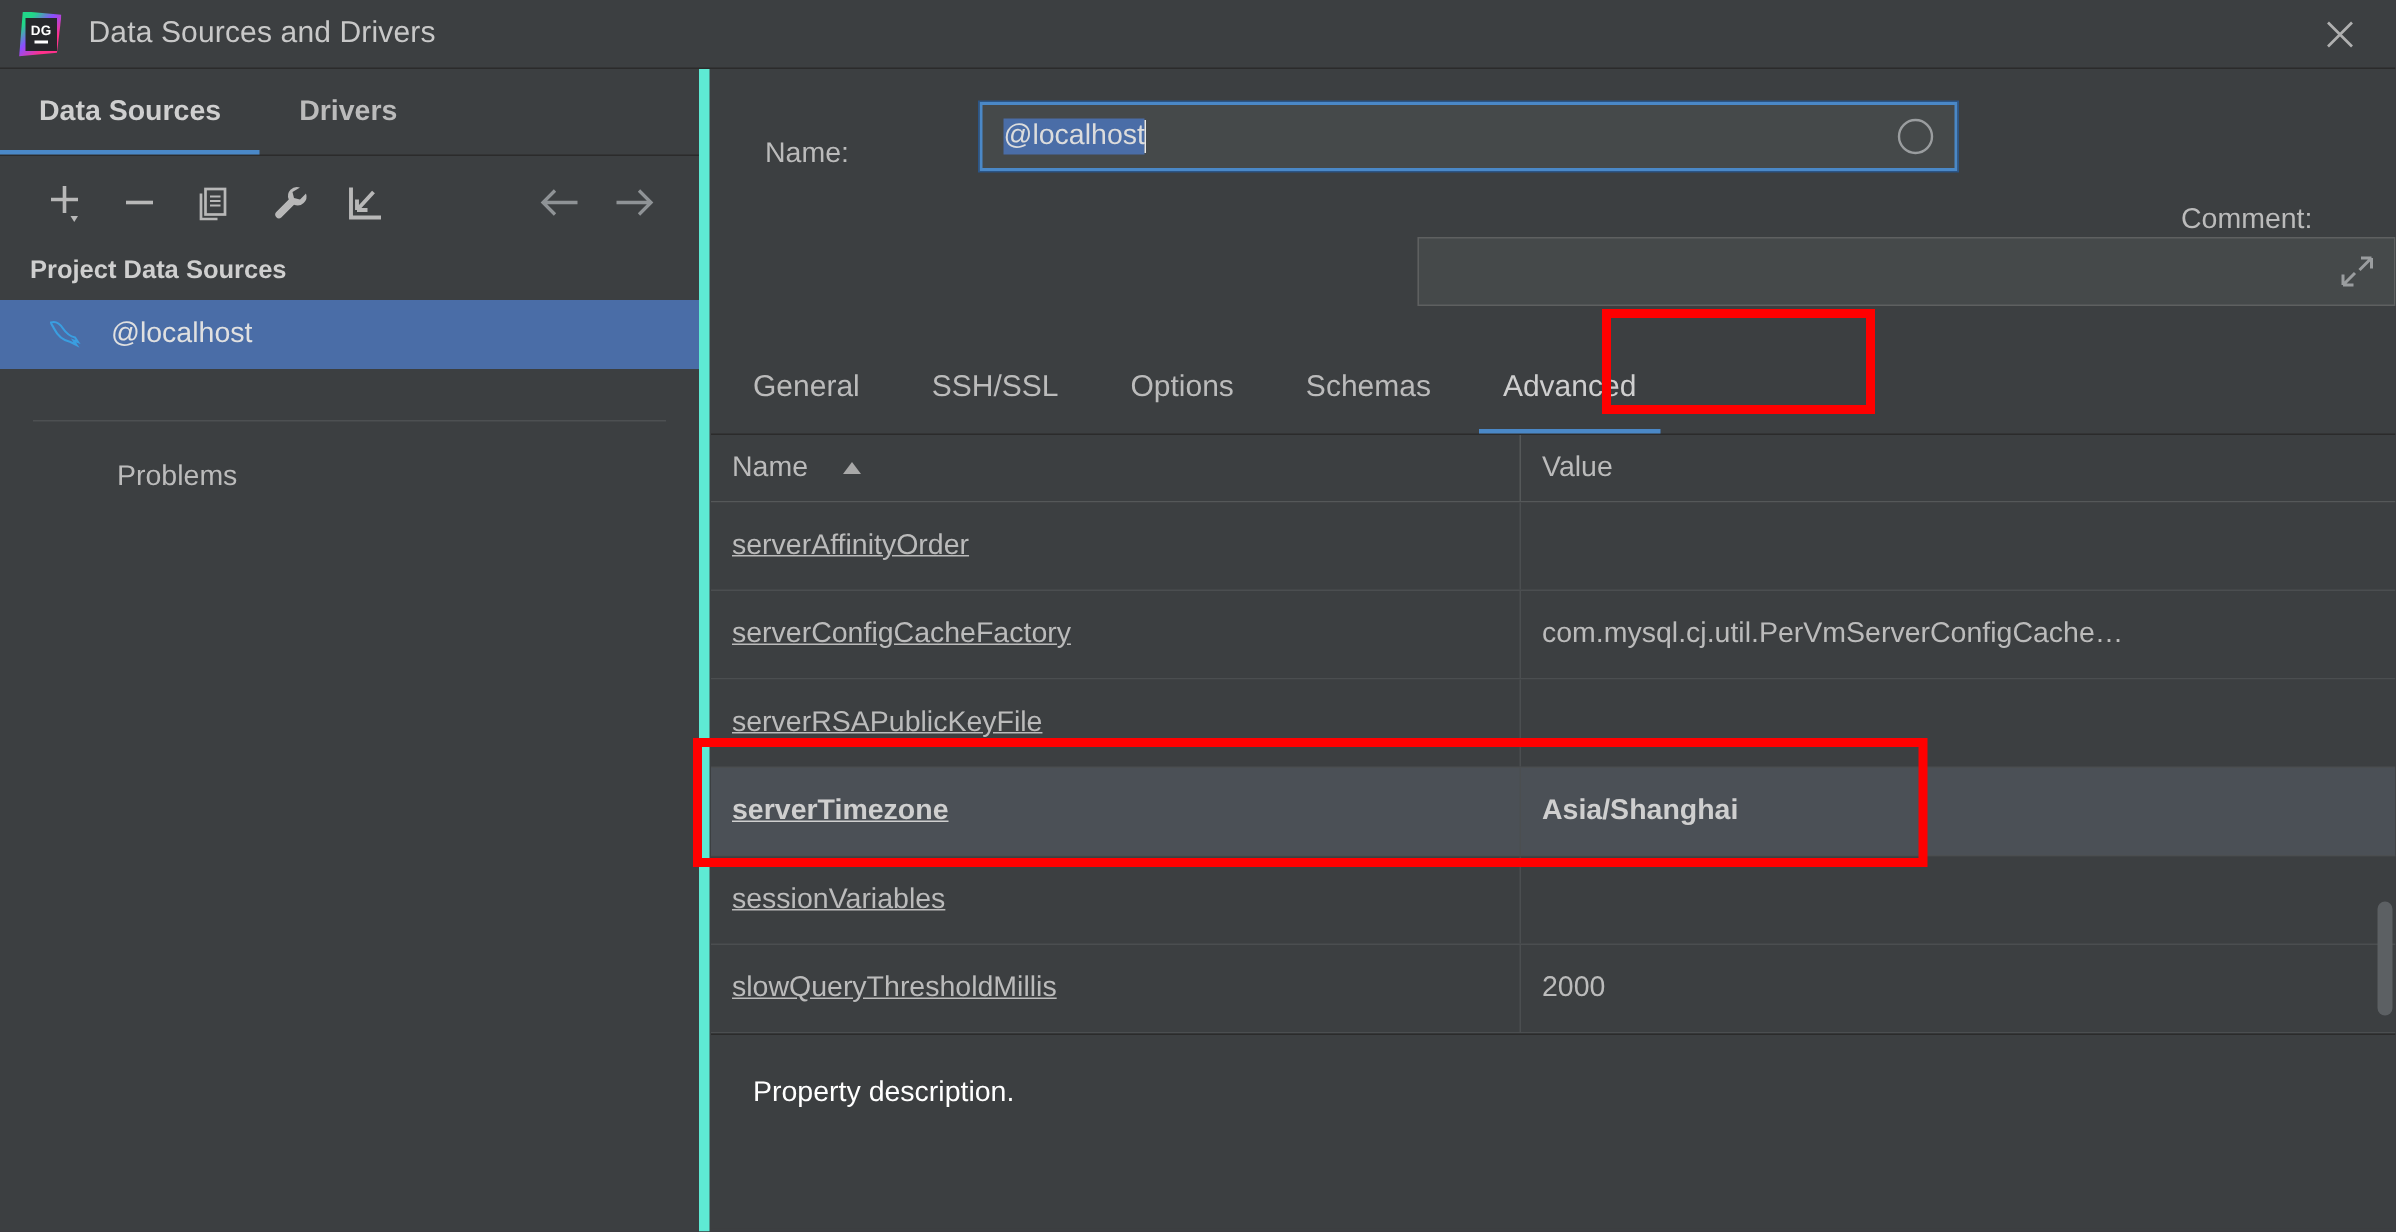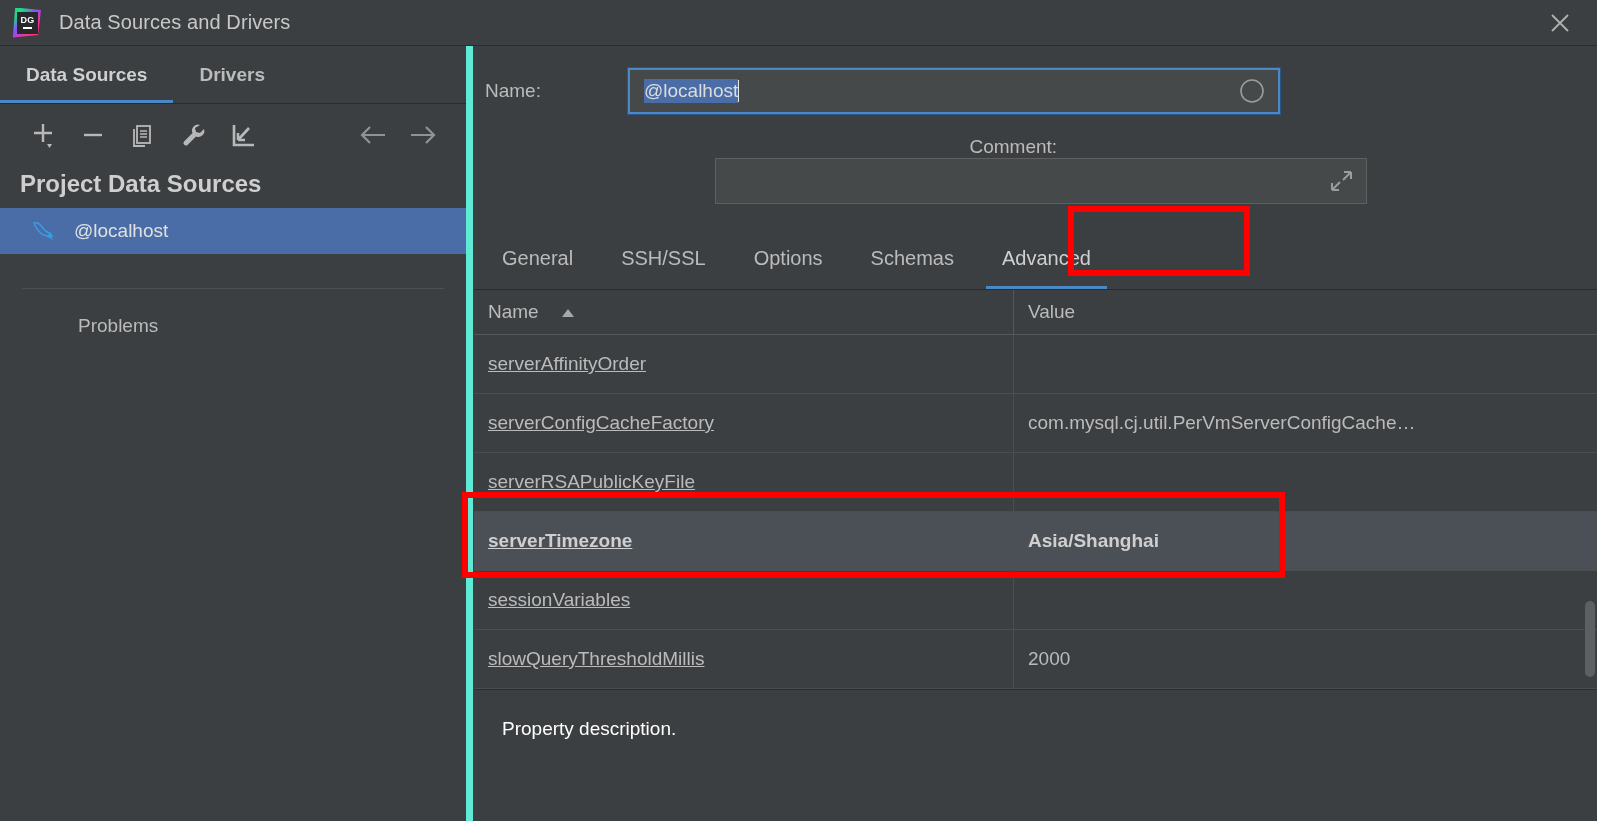--- a/index.html
+++ b/index.html
@@ -91,21 +91,21 @@
   }
   .tb-icon {
     width: 50px; height: 44px;
     display: flex; align-items: center; justify-content: center;
     cursor: pointer;
   }
   .tb-nav { position: absolute; right: 18px; display: flex; }
 
   .section-label {
     padding: 4px 0 10px 20px;
-    font-size: 24px; font-weight: bold; color: #cfcfcf;
+    font-size: 17px; font-weight: bold; color: #cfcfcf;
   }
   .ds-row {
     height: 46px; display: flex; align-items: center;
     padding-left: 30px; gap: 18px;
     background: #4a6da7; color: #e0e0e0;
     cursor: pointer;
   }
   .ds-row .label { font-size: 19px; }
   .sep-line {
     margin: 34px 22px 0 22px; height: 1px; background: #4d5052;
@@ -115,22 +115,22 @@
     font-size: 19px; color: #bbbbbb; cursor: pointer;
   }
 
   
   .right-panel {
     position: absolute; left: 474px; top: 46px;
     width: 1123px; height: 775px;
     background: #3c3f41;
   }
   .field-row {
-    display: flex; align-items: center;
-    padding-left: 11px;
+    display: flex; align-items: flex-end;
+    padding-left: 36px;
   }
   .field-label {
     width: 143px; font-size: 19px; color: #bbbbbb;
   }
   .input-box {
     position: relative;
     height: 46px; width: 652px;
     background: #45494a;
     display: flex; align-items: center;
     padding: 0 14px;

